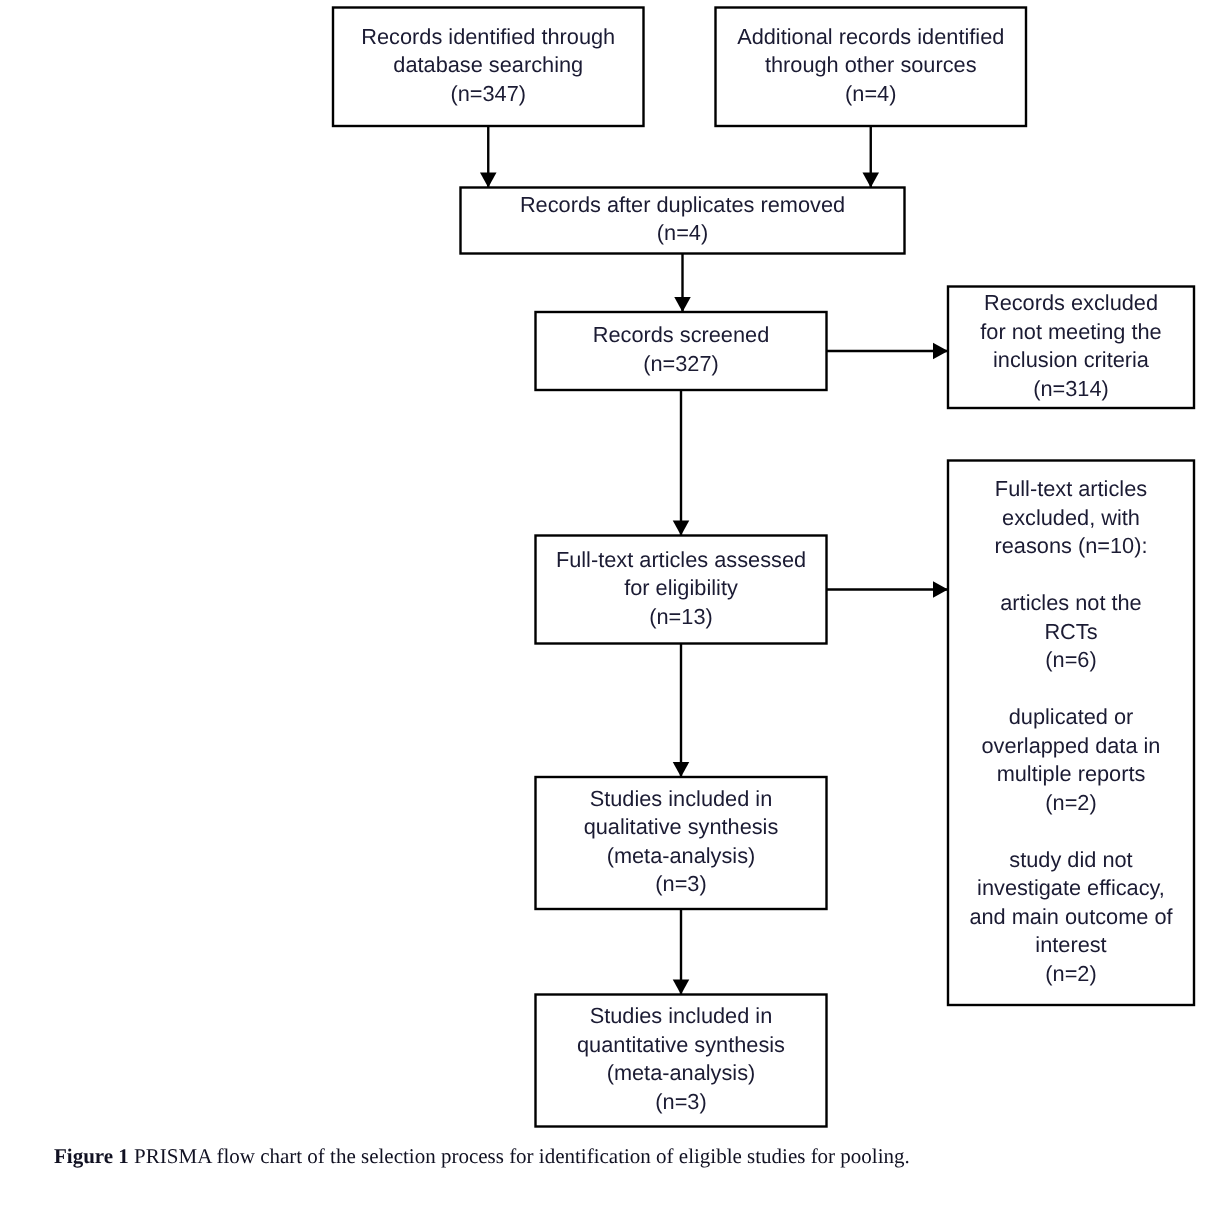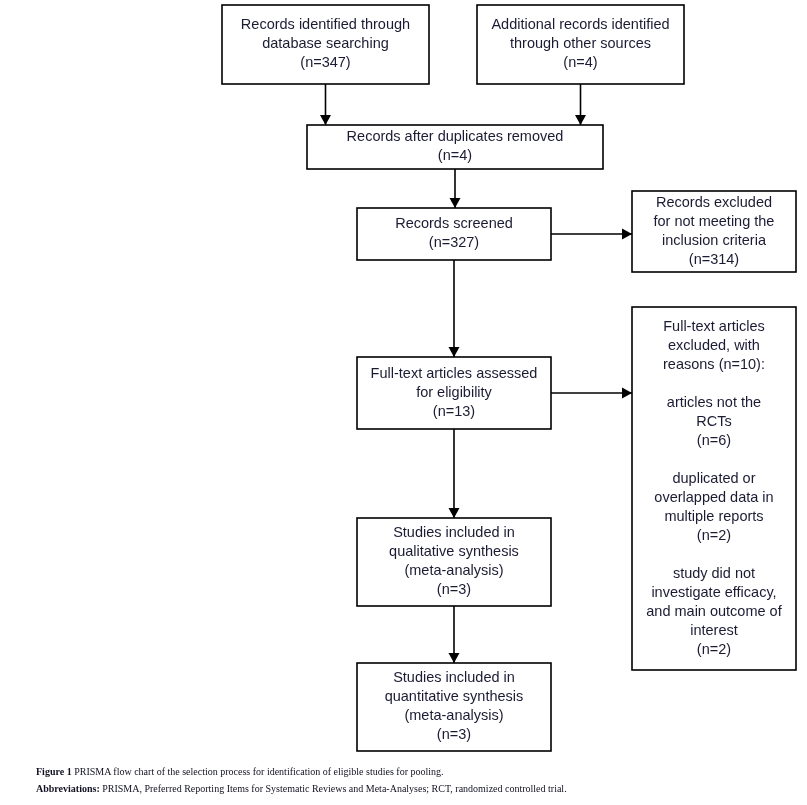--- a/index.html
+++ b/index.html
@@ -44,21 +44,21 @@
   .arrow-head {
     fill: #000000;
     stroke: none;
   }
   .caption {
     position: absolute;
     left: 36px;
     top: 764px;
     width: 760px;
     font-family: "Liberation Serif", serif;
-    font-size: 10px;
+    font-size: 14px;
     line-height: 16.5px;
     color: #111122;
   }
   .caption b {
     font-weight: bold;
   }
   .caption-line {
     white-space: nowrap;
   }
 </style>
@@ -168,16 +168,13 @@
         <text class="flow-text" x="454" y="716.5">(meta-analysis)</text>
         <text class="flow-text" x="454" y="735.5">(n=3)</text>
       </g>
     </g>
 </svg>
 
 <div class="caption">
   <div class="caption-line">
     <b>Figure 1</b><span> PRISMA flow chart of the selection process for identification of eligible studies for pooling.</span>
   </div>
-  <div class="caption-line">
-    <b>Abbreviations:</b><span> PRISMA, Preferred Reporting Items for Systematic Reviews and Meta-Analyses; RCT, randomized controlled trial.</span>
-  </div>
 </div>
 
 </body></html>

